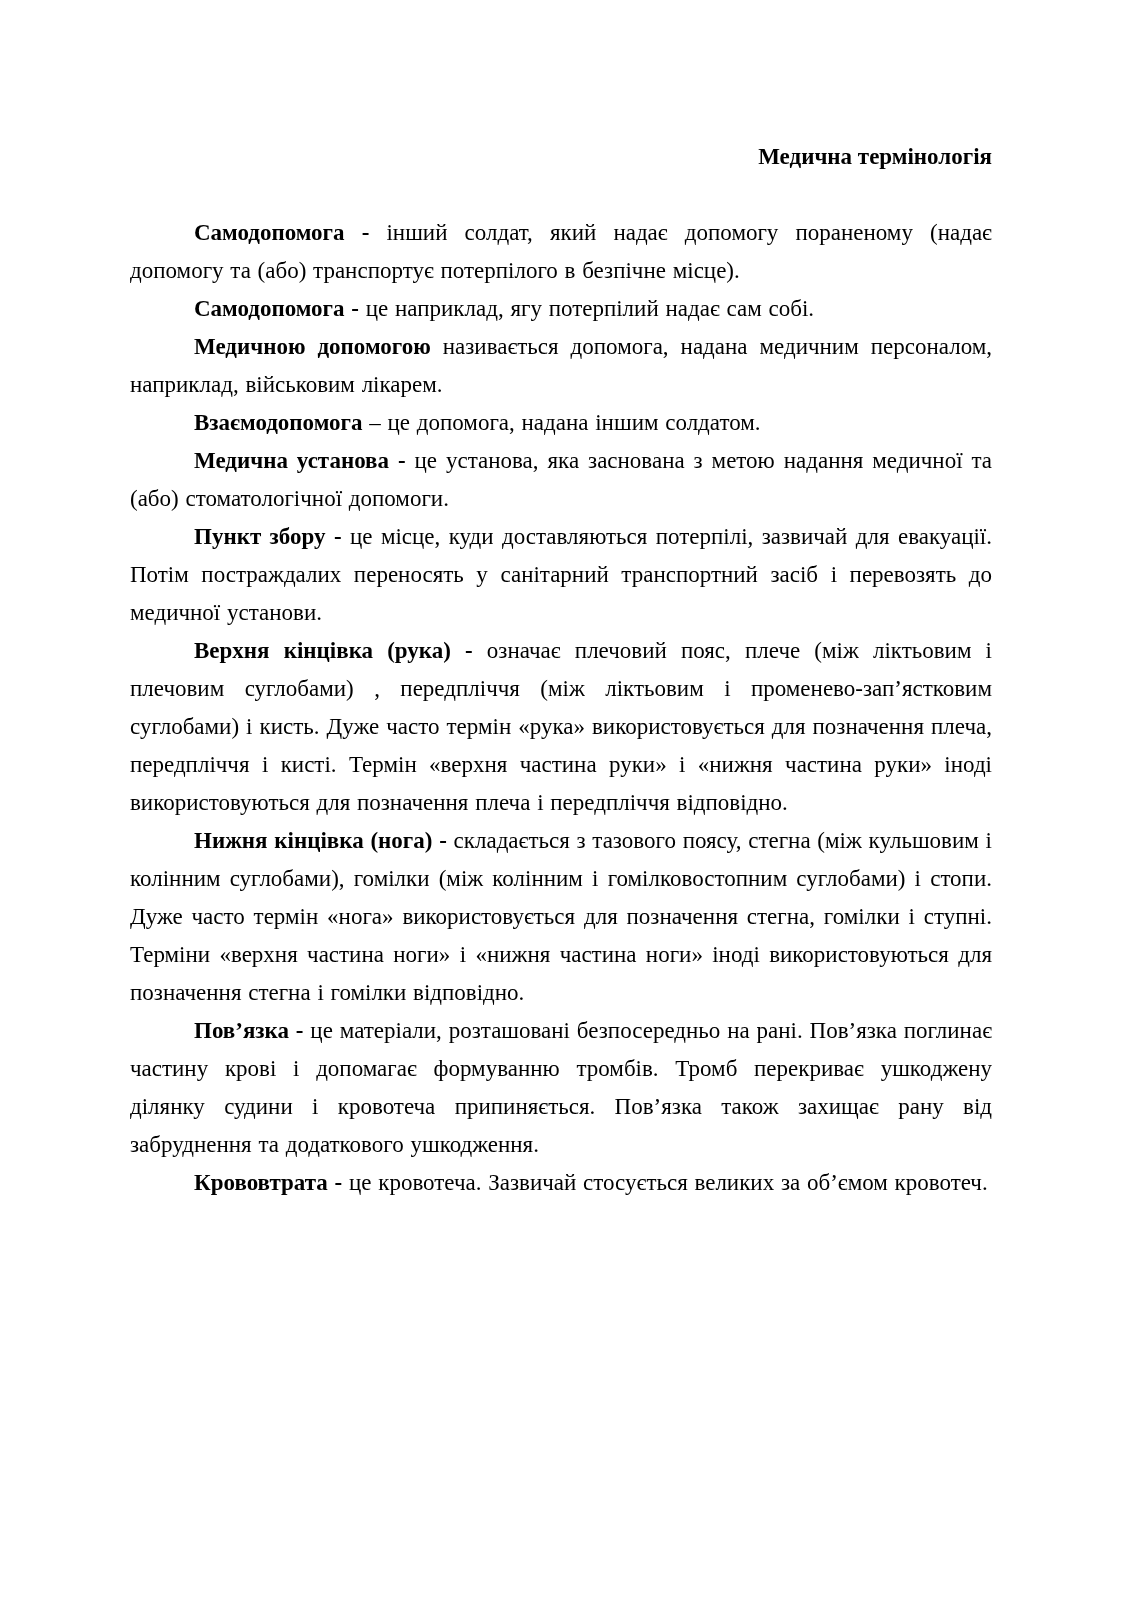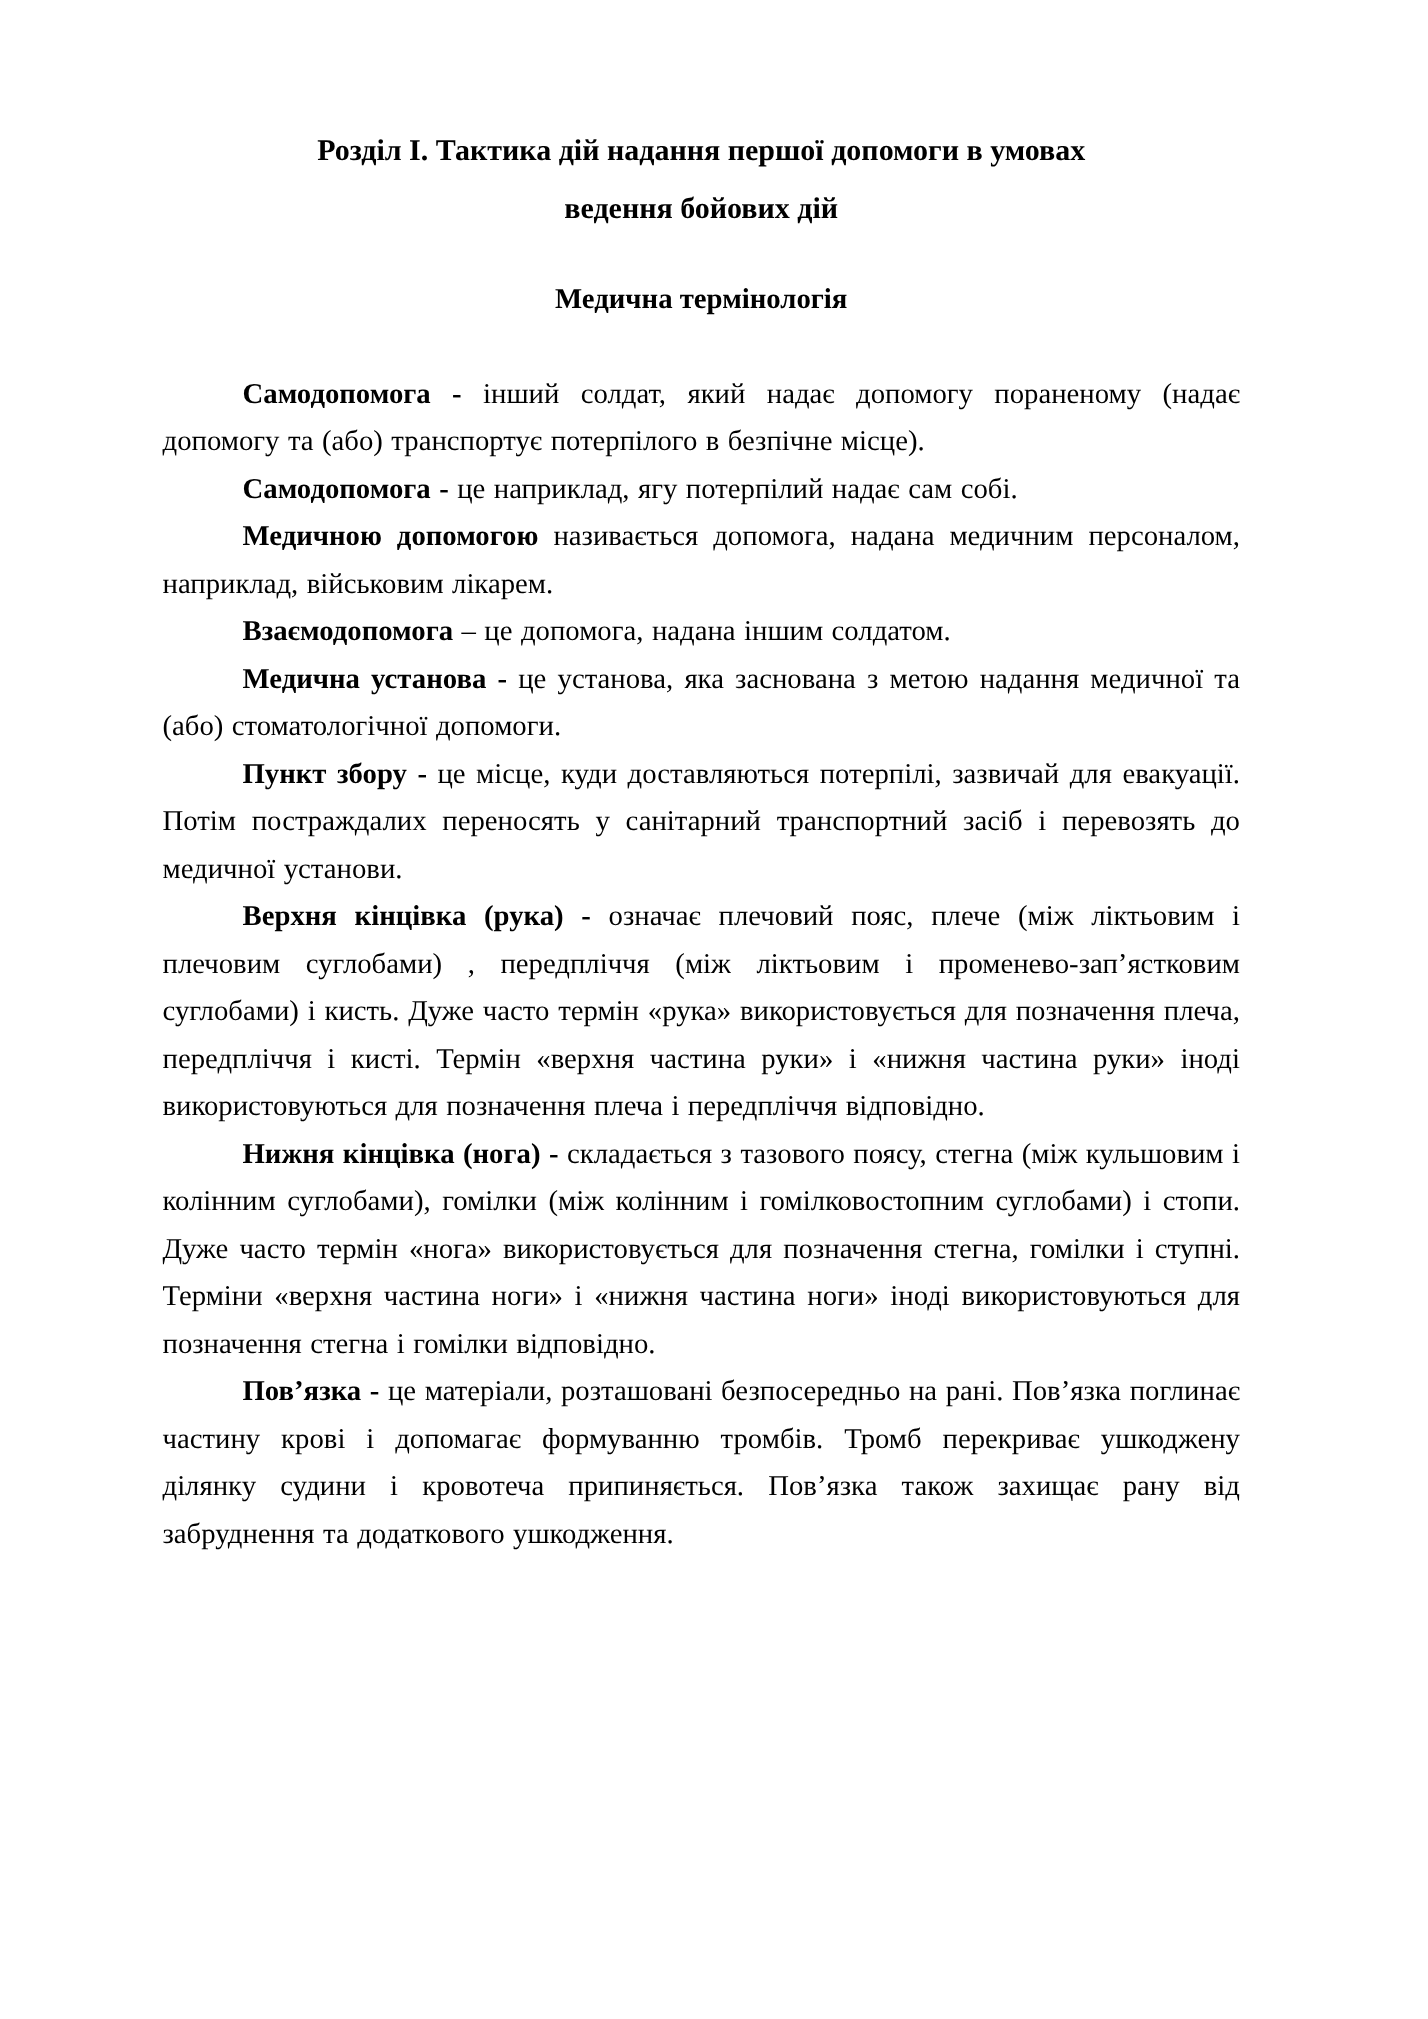--- a/index.html
+++ b/index.html
@@ -23,22 +23,22 @@
   .doc-title {
     text-align: center;
     font-weight: bold;
     font-size: 24px;
     line-height: 46px;
   }
   .section-heading {
     font-weight: bold;
     font-size: 23px;
     line-height: 38px;
-    margin-top: 30px;
-    text-align: center;
+    margin-top: 40px;
+    text-align: right;
   }
   .paragraphs {
     margin-top: 38px;
   }
   .paragraphs p {
     margin: 0;
     font-size: 23px;
     line-height: 38px;
     text-align: justify;
     text-indent: 64px;
@@ -46,24 +46,20 @@
   }
   .paragraphs p .term {
     font-weight: bold;
   }
 </style>
 </head>
 <body>
 
 <div class="page">
 
-  <div class="doc-title">
-    <div>Розділ І. Тактика дій надання першої допомоги в умовах</div>
-    <div>ведення бойових дій</div>
-  </div>
 
   <div class="section-heading">Медична термінологія</div>
 
   <div class="paragraphs">
 
 
 
     <p><span class="term">Самодопомога -</span><span> інший солдат, який надає допомогу пораненому (надає допомогу та (або) транспортує потерпілого в безпічне місце).</span></p>
 
     <p><span class="term">Самодопомога -</span><span> це наприклад, ягу потерпілий надає сам собі.</span></p>
@@ -75,16 +71,17 @@
     <p><span class="term">Медична установа -</span><span> це установа, яка заснована з метою надання медичної та (або) стоматологічної допомоги.</span></p>
 
     <p><span class="term">Пункт збору -</span><span> це місце, куди доставляються потерпілі, зазвичай для евакуації. Потім постраждалих переносять у санітарний транспортний засіб і перевозять до медичної установи.</span></p>
 
     <p><span class="term">Верхня кінцівка (рука) -</span><span> означає плечовий пояс, плече (між ліктьовим і плечовим суглобами) , передпліччя (між ліктьовим і променево-зап’ястковим суглобами) і кисть. Дуже часто термін «рука» використовується для позначення плеча, передпліччя і кисті. Термін «верхня частина руки» і «нижня частина руки» іноді використовуються для позначення плеча і передпліччя відповідно.</span></p>
 
     <p><span class="term">Нижня кінцівка (нога) -</span><span> складається з тазового поясу, стегна (між кульшовим і колінним суглобами), гомілки (між колінним і гомілковостопним суглобами) і стопи. Дуже часто термін «нога» використовується для позначення стегна, гомілки і ступні. Терміни «верхня частина ноги» і «нижня частина ноги» іноді використовуються для позначення стегна і гомілки відповідно.</span></p>
 
     <p><span class="term">Пов’язка -</span><span> це матеріали, розташовані безпосередньо на рані. Пов’язка поглинає частину крові і допомагає формуванню тромбів. Тромб перекриває ушкоджену ділянку судини і кровотеча припиняється. Пов’язка також захищає рану від забруднення та додаткового ушкодження.</span></p>
 
+    <p><span class="term">Крововтрата -</span><span> це кровотеча. Зазвичай стосується великих за об’ємом кровотеч.</span></p>
 
   </div>
 
 </div>
 
 </body></html>

